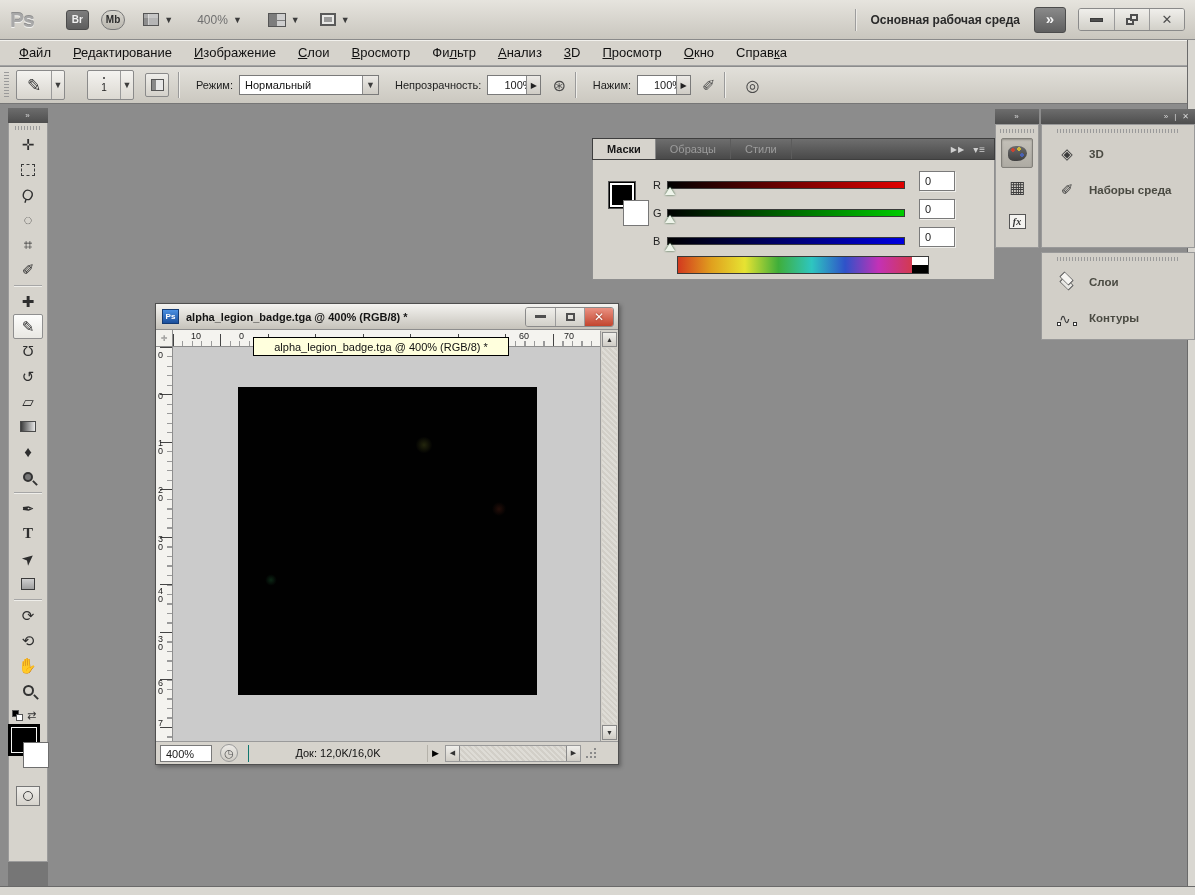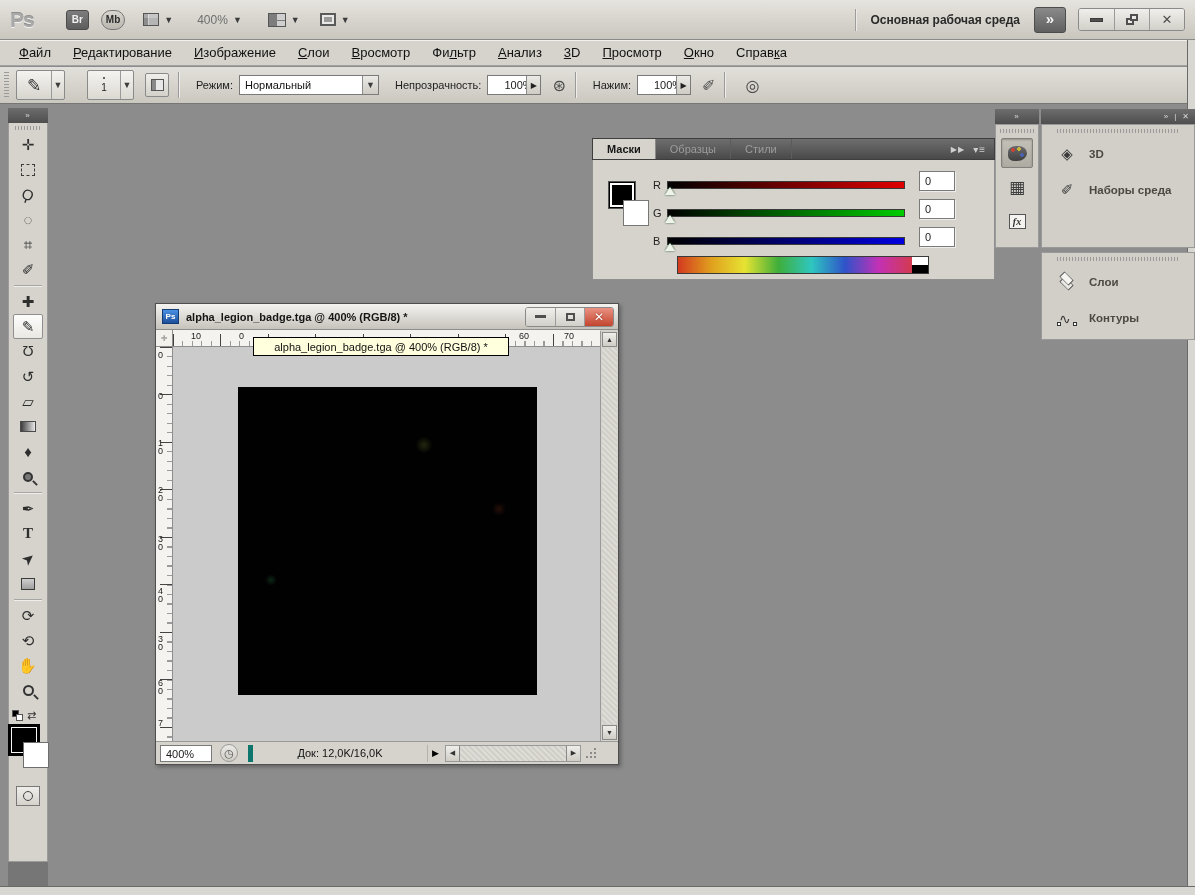--- a/index.html
+++ b/index.html
@@ -210,21 +210,21 @@
   .sbtn{position:absolute;left:1px;width:15px;height:15px;background:linear-gradient(#efeeea,#d0cdc6);border:1px solid #8a8a8a;
         display:flex;align-items:center;justify-content:center;font-size:7px;color:#333;}
   .vscroll .up{top:1px;}
   .vscroll .dn{bottom:1px;}
   .vscroll .track{position:absolute;left:1px;top:17px;width:15px;height:376px;background:repeating-linear-gradient(45deg,#dedcd6 0 2px,#d2cfc8 2px 4px);}
   .docstatus{position:absolute;left:0;top:437px;width:462px;height:23px;background:#d6d3cc;border-top:1px solid #9a9a9a;
              display:flex;align-items:center;}
   .zoombox{margin-left:4px;width:52px;height:17px;background:#fff;border:1px solid #7a7a7a;font-size:11px;padding:2px 0 0 5px;}
   .sicon{margin-left:8px;width:18px;height:18px;border:1px solid #9a9a9a;border-radius:50%;background:linear-gradient(#eceae6,#cfccc5);
          display:flex;align-items:center;justify-content:center;font-size:11px;color:#555;}
-  .statinfo{margin-left:10px;width:180px;text-align:center;font-size:11px;color:#111;border-left:5px solid #0f766e;border-right:1px solid #b5b2aa;height:17px;padding-top:2px;}
+  .statinfo{margin-left:10px;width:180px;text-align:center;font-size:11px;color:#111;border-left:1px solid #0f766e;border-right:1px solid #b5b2aa;height:17px;padding-top:2px;}
   .statarrow{margin-left:4px;font-size:9px;color:#000;}
   .hscroll{position:relative;margin-left:6px;width:136px;height:17px;background:repeating-linear-gradient(45deg,#dedcd6 0 2px,#d2cfc8 2px 4px);border:1px solid #9a9a9a;}
   .hscroll .lf{position:absolute;left:0;top:0;width:14px;height:15px;background:linear-gradient(#efeeea,#d0cdc6);border-right:1px solid #8a8a8a;font-size:7px;color:#333;display:flex;align-items:center;justify-content:center;}
   .hscroll .rt{position:absolute;right:0;top:0;width:14px;height:15px;background:linear-gradient(#efeeea,#d0cdc6);border-left:1px solid #8a8a8a;font-size:7px;color:#333;display:flex;align-items:center;justify-content:center;}
   .gripcorner{margin-left:2px;width:16px;height:17px;background:
       radial-gradient(circle 1px at 12px 4px,#8a8a8a 90%,transparent),
       radial-gradient(circle 1px at 8px 8px,#8a8a8a 90%,transparent),
       radial-gradient(circle 1px at 12px 8px,#8a8a8a 90%,transparent),
       radial-gradient(circle 1px at 4px 12px,#8a8a8a 90%,transparent),
       radial-gradient(circle 1px at 8px 12px,#8a8a8a 90%,transparent),

